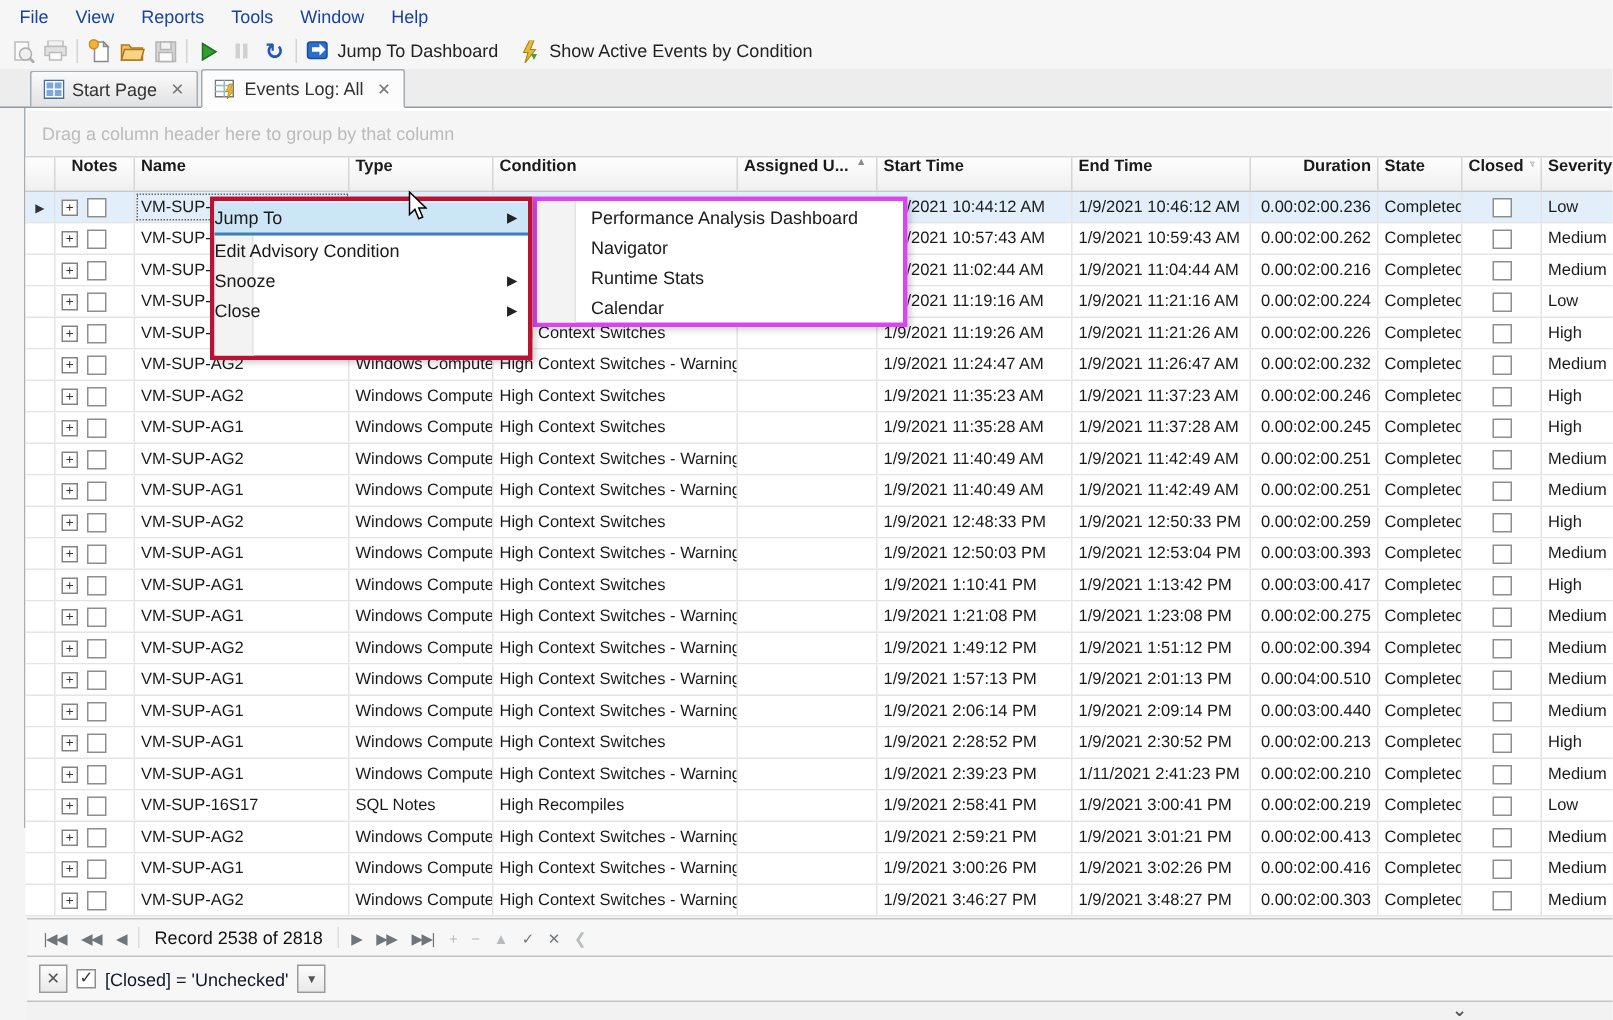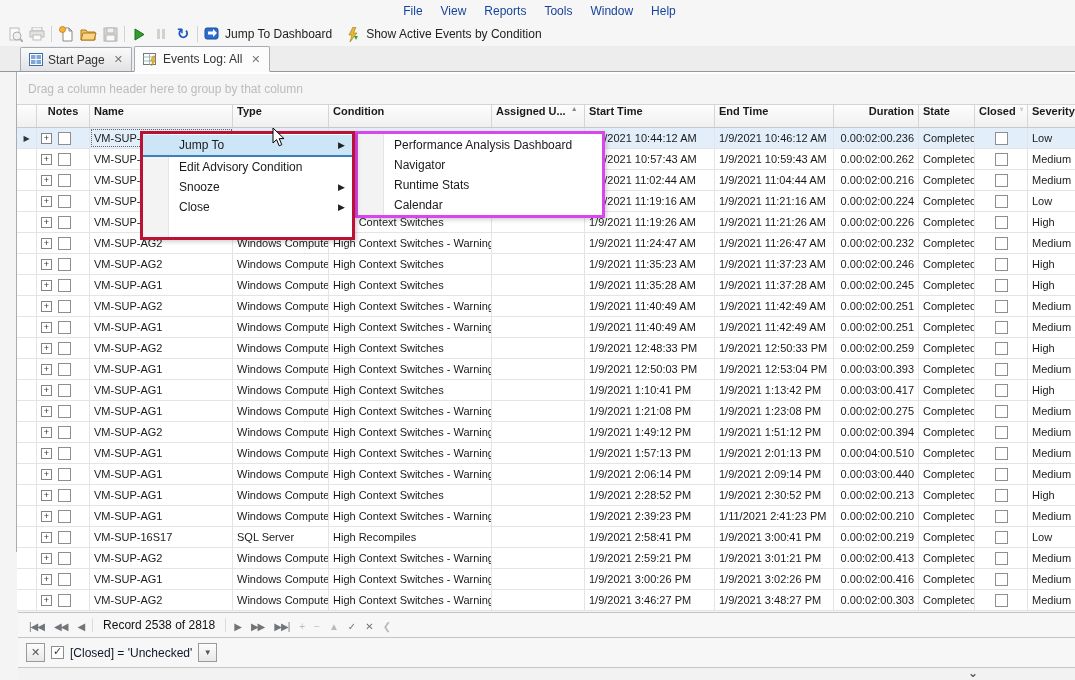--- a/index.html
+++ b/index.html
@@ -1,21 +1,21 @@
 <!DOCTYPE html>
 <html><head>
 <meta charset="utf-8">
 <style>
   * { margin:0; padding:0; box-sizing:border-box; }
   html,body { width:1075px; height:680px; }
   body { font-family:"Liberation Sans","DejaVu Sans",sans-serif; background:#F2F2F2; position:relative; overflow:hidden; }
   #app { position:absolute; inset:0; width:1075px; height:680px; background:#F4F4F4; }
 
   
-  .menubar { position:absolute; left:0; top:0; right:0; height:22px; display:flex; align-items:center; padding-left:4px; background:#F6F6F6;justify-content:center; }
+  .menubar { position:absolute; left:0; top:0; right:0; height:22px; display:flex; align-items:center; padding-left:4px; background:#F6F6F6; }
   .menubar .mitem { color:#17439B; font-size:12px; padding:2px 9px; cursor:default; }
 
   
   .toolbar { position:absolute; left:0; top:22px; right:0; height:24px; display:flex; align-items:center; padding-left:4px; background:#F6F6F6; }
   .tbtn { width:22px; height:20px; display:flex; align-items:center; justify-content:center; }
   .tsep { width:1px; height:16px; background:#D3D3D3; margin:0 3px; }
   .tlabel { font-size:12px; color:#222; margin:0 10px 0 2px; }
   .grayed { opacity:.45; filter:grayscale(1); }
   .refresh-glyph { font-family:"DejaVu Sans",sans-serif; color:#1A57C2; font-size:15px; font-weight:bold; line-height:1; }
 
@@ -53,21 +53,21 @@
   .navlabel { font-size:12px; color:#111; padding:0 10px; border-left:1px solid #DDD; border-right:1px solid #DDD; margin:0 3px; }
   .filterbar { position:absolute; left:1px; top:565px; width:1071px; height:30px; background:#F7F7F7; border-top:1px solid #C5C5C5; display:flex; align-items:center; gap:6px; padding-left:8px; }
   .fbtn { width:19px; height:19px; border:1px solid #9A9A9A; background:linear-gradient(#FDFDFD,#E8E8E8); display:flex; align-items:center; justify-content:center; font-size:11px; color:#555; }
   .ftext { font-size:12px; color:#0f172a; }
   .bottomstrip { position:absolute; left:1px; top:595px; width:1071px; height:13px; background:#F2F2F2; border-top:1px solid #C5C5C5; }
   .chev { position:absolute; left:950px; top:-1px; font-size:12px; color:#555; font-weight:bold; line-height:12px; }
 
   
   .ctxmenu { position:absolute; left:140px; top:131px; width:215px; height:109px; background:#FFF; border:3px solid #BB1133; z-index:20; box-shadow:2px 2px 4px rgba(0,0,0,.18); padding-top:1px; }
   .ctxmenu .gutter, .submenu .gutter { position:absolute; left:0; top:0; bottom:0; width:26px; background:#F3F3F3; border-right:1px solid #E4E4E4; }
-  .mi { position:relative; height:20px; display:flex; align-items:center; font-size:12px; color:#1A1A1A; padding-left:36px; z-index:1; }
+  .mi { position:relative; height:20px; display:flex; align-items:center; font-size:12px; color:#1A1A1A; z-index:1; }
   .mi .arrow { position:absolute; right:7px; font-size:9px; color:#222; }
   .mi.hl { background:#CDE6F7; border-bottom:2px solid #3C7FB9; height:22px; }
   .submenu { position:absolute; left:355px; top:131px; width:250px; height:87px; background:#FFF; border:3px solid #d946ef; z-index:19; box-shadow:2px 2px 4px rgba(0,0,0,.18); padding-top:1px; }
   .submenu .mi { padding-left:36px; }
 
   .cursor { position:absolute; left:272px; top:127px; z-index:30; }
 
   svg { display:block; }
 </style>
 </head>
@@ -583,21 +583,21 @@
           </div>
           <div class="dc ">Medium</div>
         </div>
         <div class="drow grow">
           <div class="dc indic"></div>
           <div class="dc ">
             <div class="expandbox">+</div>
             <div class="cb"></div>
           </div>
           <div class="dc ">VM-SUP-16S17</div>
-          <div class="dc ">SQL Server</div>
+          <div class="dc ">SQL Notes</div>
           <div class="dc ">High Recompiles</div>
           <div class="dc "></div>
           <div class="dc ">1/9/2021 2:58:41 PM</div>
           <div class="dc ">1/9/2021 3:00:41 PM</div>
           <div class="dc right">0.00:02:00.219</div>
           <div class="dc ">Completed</div>
           <div class="dc center">
             <div class="cb"></div>
           </div>
           <div class="dc ">Low</div>

